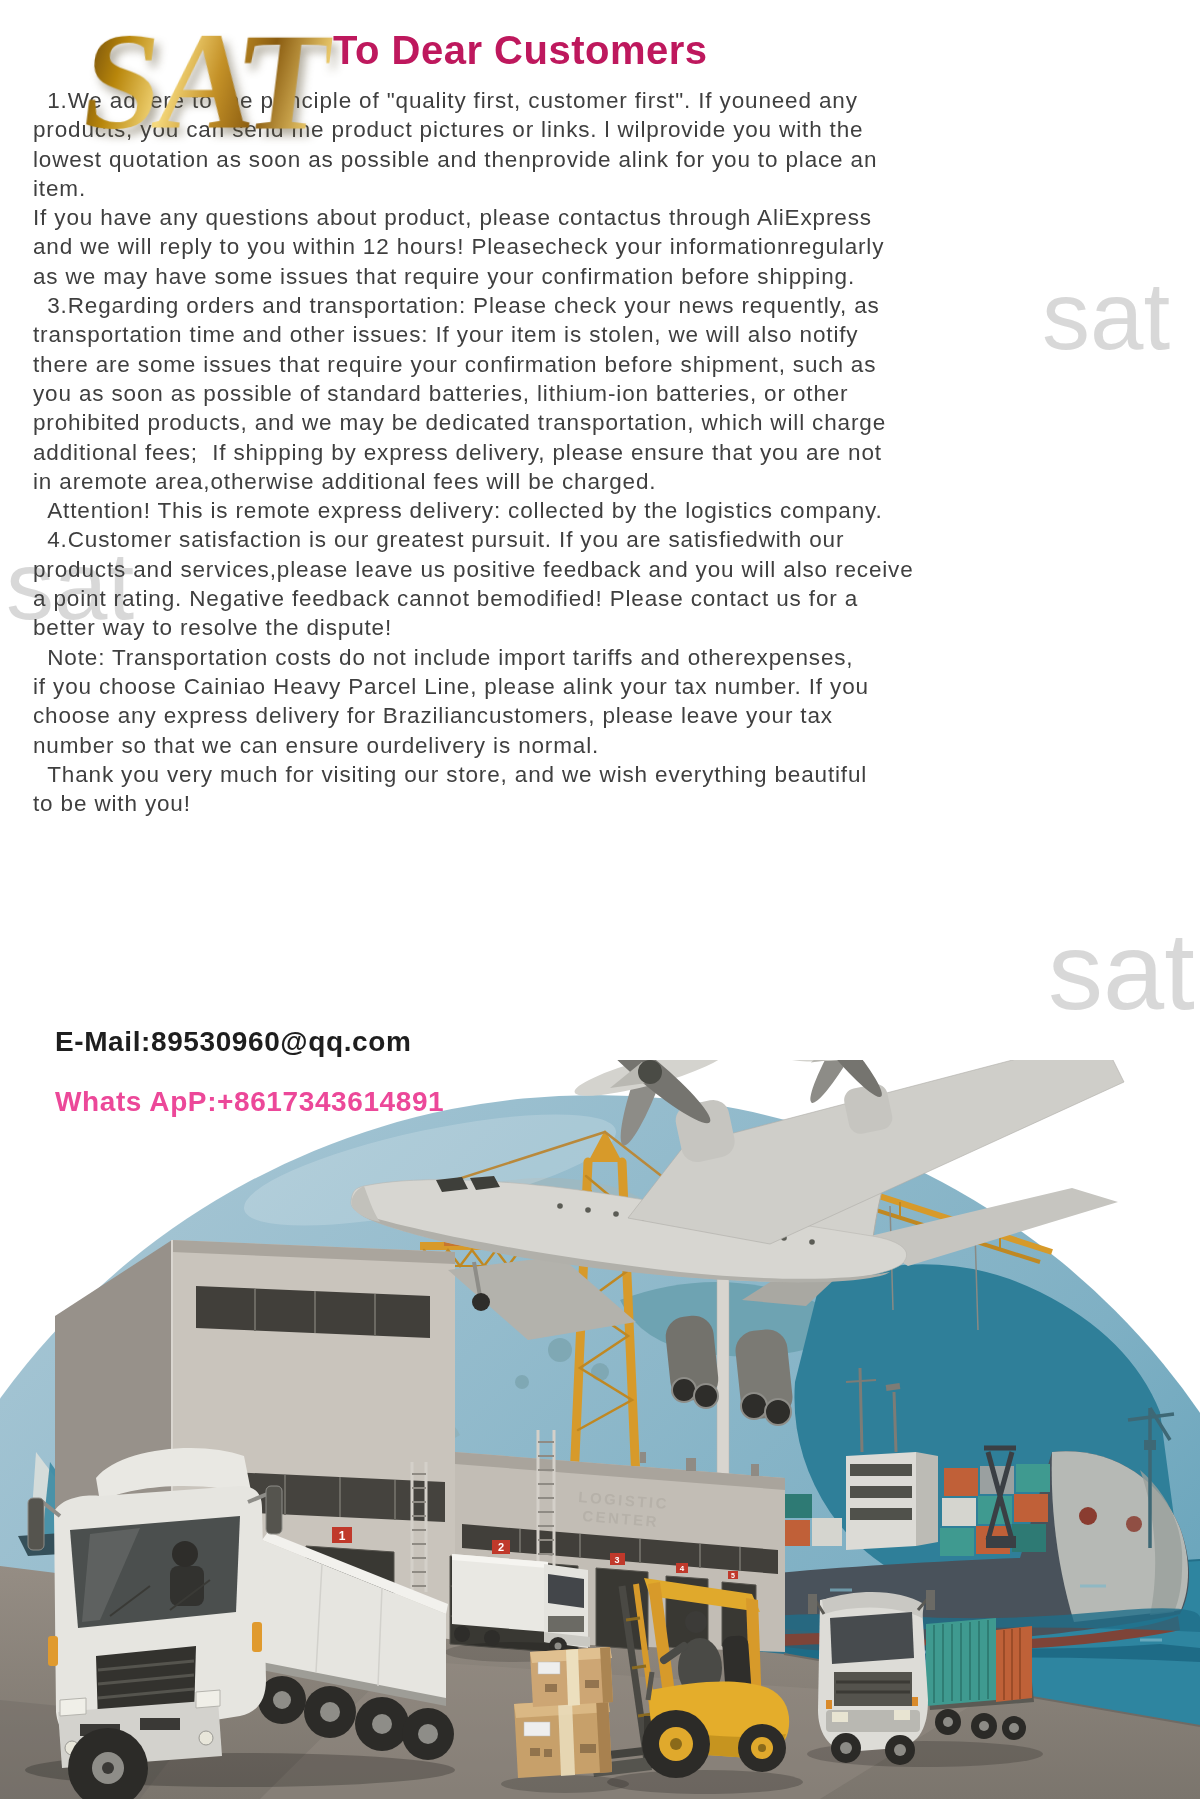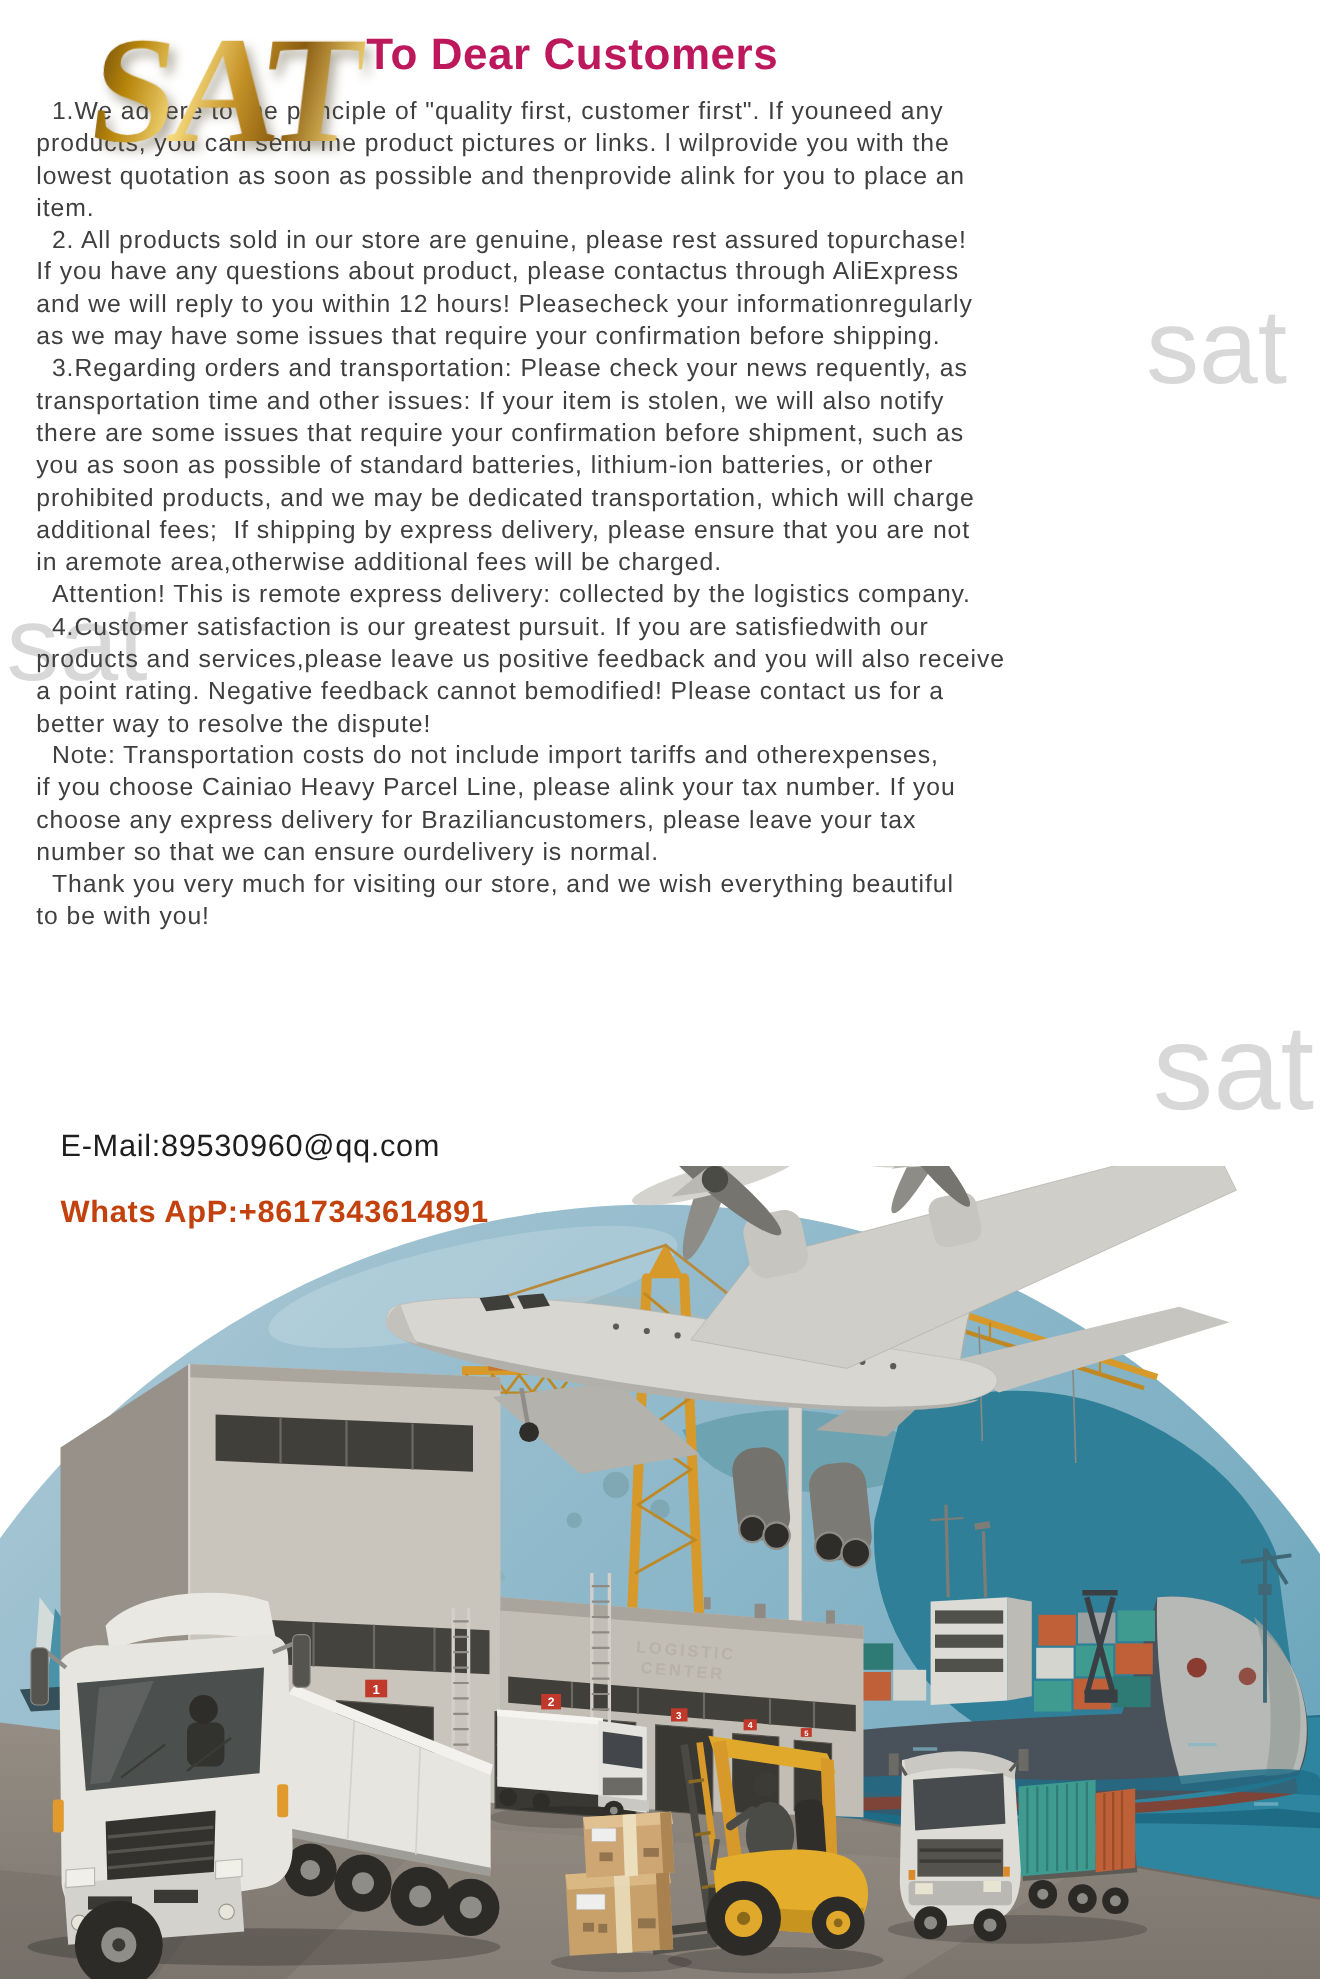--- a/index.html
+++ b/index.html
@@ -10,22 +10,22 @@
     font-family:"Liberation Serif",serif;font-weight:bold;font-size:138px;line-height:1.05;
     letter-spacing:-5px;transform:skewX(-7deg);
     background:linear-gradient(100deg,#6e4a0c 0%,#b8860b 16%,#f6da7e 36%,#c49127 54%,#8a5c10 72%,#eccb6d 94%);
     -webkit-background-clip:text;background-clip:text;color:transparent;
     filter:drop-shadow(6px 7px 5px rgba(90,80,50,.45));}
   .page-title{position:absolute;left:333px;top:28px;z-index:2;font-size:40px;font-weight:bold;
     color:#be185d;letter-spacing:.5px;}
   .notice{position:absolute;left:33px;top:86px;width:1005px;z-index:2;color:#3f3f3f;
     font-size:22.5px;letter-spacing:.85px;}
   .notice .ln{height:29.3px;line-height:29.3px;white-space:pre-wrap;overflow:visible;}
-  .contact-email{position:absolute;left:55px;top:1026px;z-index:2;font-size:28px;font-weight:normal;color:#1e1e1e;letter-spacing:.6px;}
-  .contact-whatsapp{position:absolute;left:55px;top:1086px;z-index:2;font-size:28px;font-weight:bold;color:#c2410c;letter-spacing:.6px;}
+  .contact-email{position:absolute;left:55px;top:1026px;z-index:2;font-size:28px;font-weight:bold;color:#1e1e1e;letter-spacing:.6px;}
+  .contact-whatsapp{position:absolute;left:55px;top:1086px;z-index:2;font-size:28px;font-weight:bold;color:#ec4899;letter-spacing:.6px;}
   .wm{position:absolute;z-index:1;color:#d2d2d2;opacity:.85;line-height:1;font-weight:400;}
   .wm1{left:1042px;top:268px;font-size:96px;}
   .wm2{left:6px;top:538px;font-size:96px;}
   .wm3{left:1048px;top:916px;font-size:110px;}
   .illustration{position:absolute;left:0;top:1060px;z-index:2;}
   svg text.sign{font-family:"Liberation Sans",sans-serif;}
 </style>
 </head>
 <body>
 
@@ -36,21 +36,20 @@
 
   <span class="wm wm1">sat</span>
   <span class="wm wm2">sat</span>
   <span class="wm wm3">sat</span>
 
   <div class="notice">
     <div class="ln">  1.We adhere to the principle of "quality first, customer first". If youneed any</div>
     <div class="ln">products, you can send me product pictures or links. l wilprovide you with the</div>
     <div class="ln">lowest quotation as soon as possible and thenprovide alink for you to place an</div>
     <div class="ln">item.</div>
-    <div class="ln">  2. All products sold in our store are genuine, please rest assured topurchase!</div>
     <div class="ln">If you have any questions about product, please contactus through AliExpress</div>
     <div class="ln">and we will reply to you within 12 hours! Pleasecheck your informationregularly</div>
     <div class="ln">as we may have some issues that require your confirmation before shipping.</div>
     <div class="ln">  3.Regarding orders and transportation: Please check your news requently, as</div>
     <div class="ln">transportation time and other issues: If your item is stolen, we will also notify</div>
     <div class="ln">there are some issues that require your confirmation before shipment, such as</div>
     <div class="ln">you as soon as possible of standard batteries, lithium-ion batteries, or other</div>
     <div class="ln">prohibited products, and we may be dedicated transportation, which will charge</div>
     <div class="ln">additional fees;  If shipping by express delivery, please ensure that you are not</div>
     <div class="ln">in aremote area,otherwise additional fees will be charged.</div>

